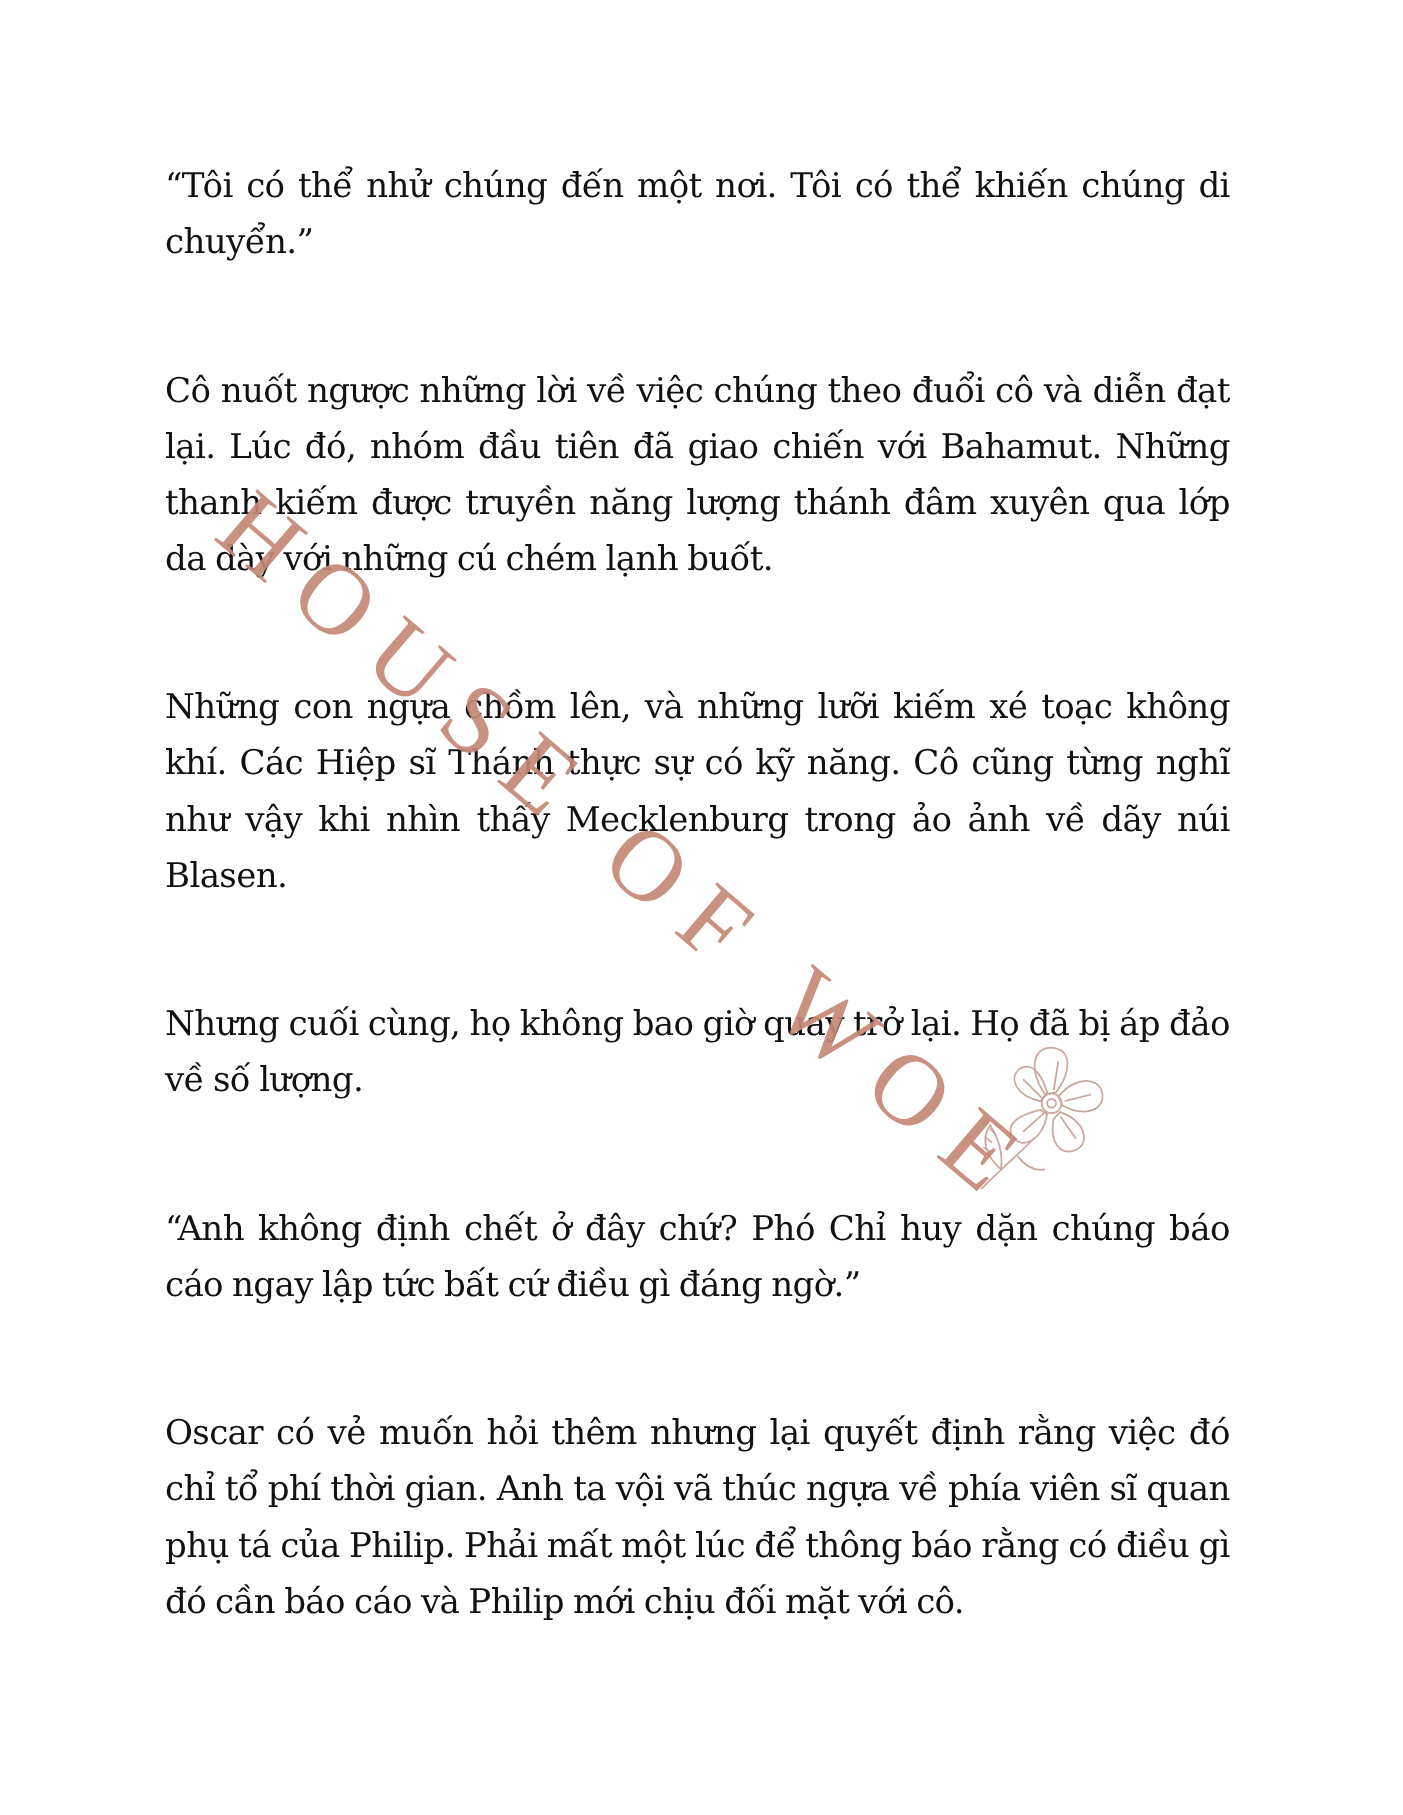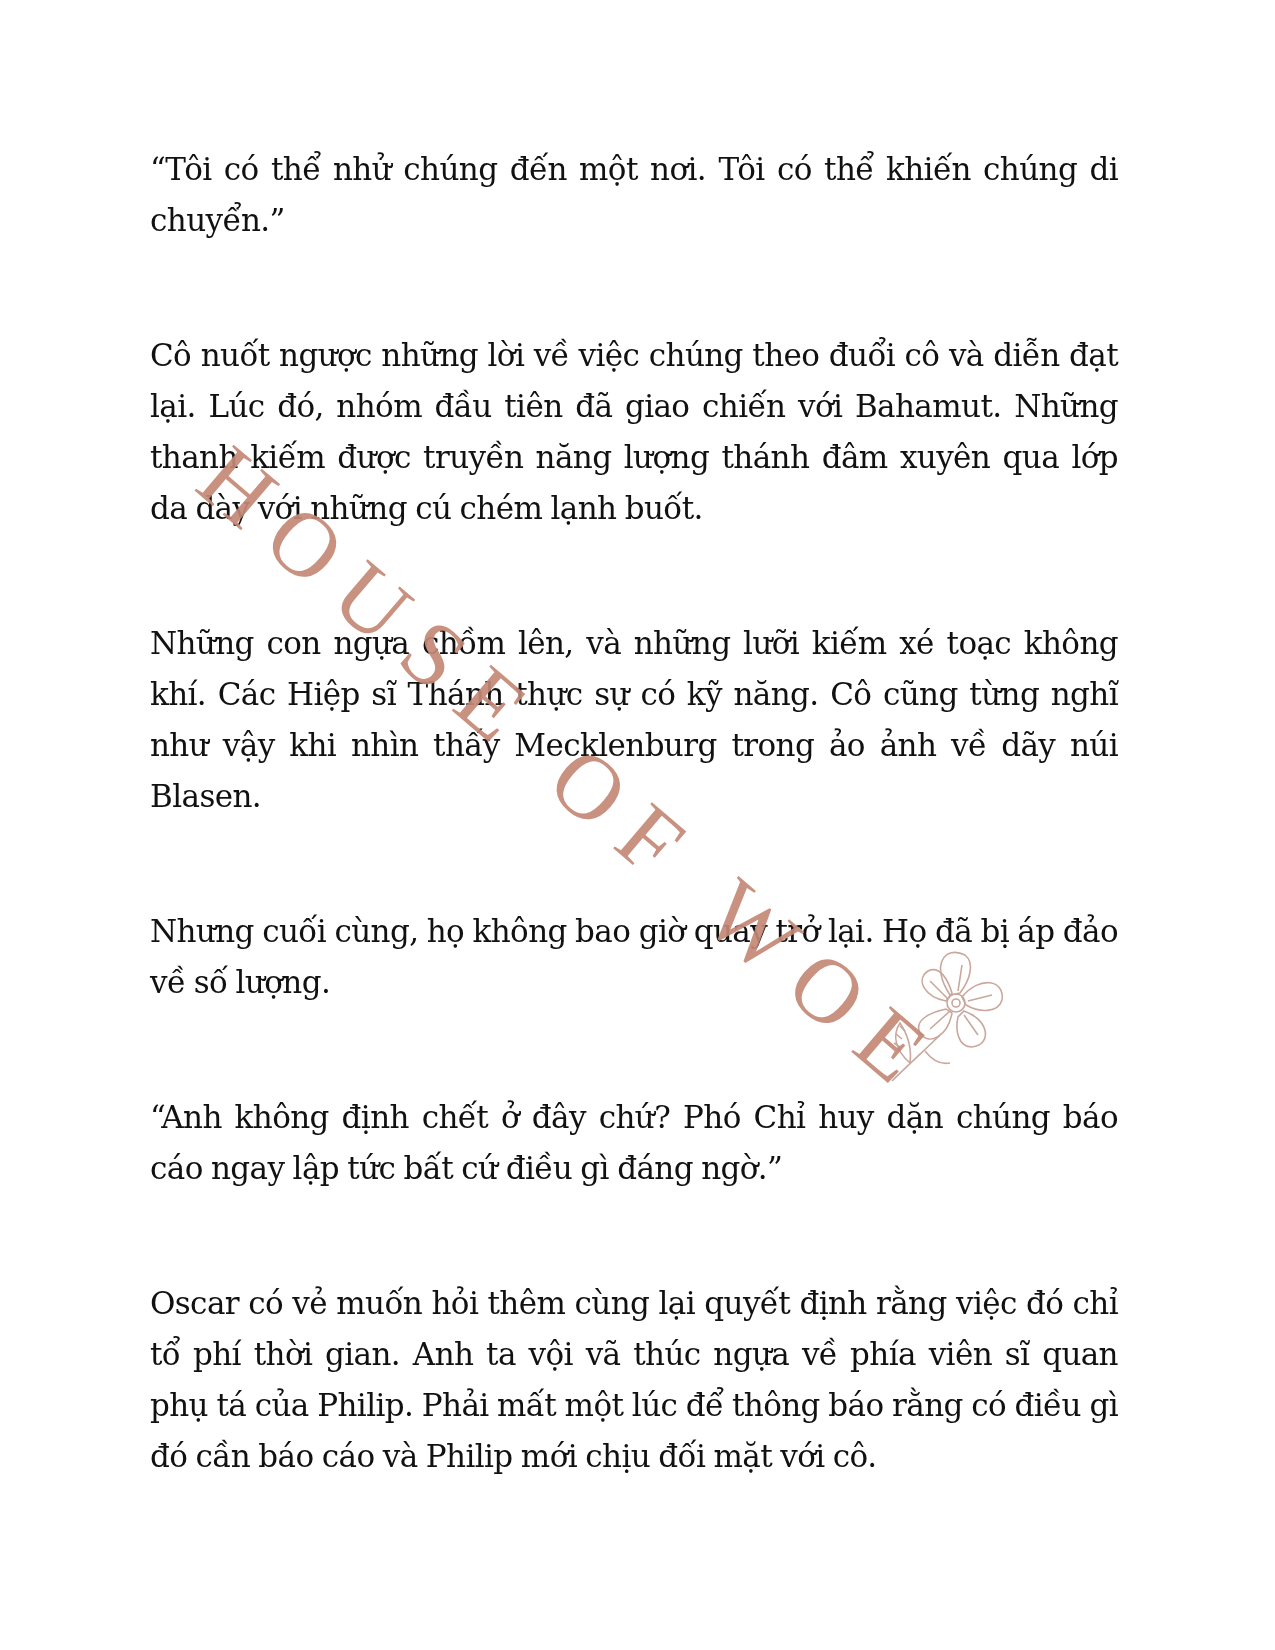--- a/index.html
+++ b/index.html
@@ -70,21 +70,21 @@
 </head>
 <body>
 
 <div class="page">
   <div class="content">
     <p class="para">“Tôi có thể nhử chúng đến một nơi. Tôi có thể khiến chúng di chuyển.”</p>
     <p class="para">Cô nuốt ngược những lời về việc chúng theo đuổi cô và diễn đạt lại. Lúc đó, nhóm đầu tiên đã giao chiến với Bahamut. Những thanh kiếm được truyền năng lượng thánh đâm xuyên qua lớp da dày với những cú chém lạnh buốt.</p>
     <p class="para">Những con ngựa chồm lên, và những lưỡi kiếm xé toạc không khí. Các Hiệp sĩ Thánh thực sự có kỹ năng. Cô cũng từng nghĩ như vậy khi nhìn thấy Mecklenburg trong ảo ảnh về dãy núi Blasen.</p>
     <p class="para">Nhưng cuối cùng, họ không bao giờ quay trở lại. Họ đã bị áp đảo về số lượng.</p>
     <p class="para">“Anh không định chết ở đây chứ? Phó Chỉ huy dặn chúng báo cáo ngay lập tức bất cứ điều gì đáng ngờ.”</p>
-    <p class="para">Oscar có vẻ muốn hỏi thêm cùng lại quyết định rằng việc đó chỉ tổ phí thời gian. Anh ta vội vã thúc ngựa về phía viên sĩ quan phụ tá của Philip. Phải mất một lúc để thông báo rằng có điều gì đó cần báo cáo và Philip mới chịu đối mặt với cô.</p>
+    <p class="para">Oscar có vẻ muốn hỏi thêm nhưng lại quyết định rằng việc đó chỉ tổ phí thời gian. Anh ta vội vã thúc ngựa về phía viên sĩ quan phụ tá của Philip. Phải mất một lúc để thông báo rằng có điều gì đó cần báo cáo và Philip mới chịu đối mặt với cô.</p>
   </div>
 
   <div class="watermark">
     <div class="wm-text">HOUSE OF WOE</div>
     <div class="wm-flower">
       <svg width="140" height="150" viewBox="0 0 140 150" xmlns="http://www.w3.org/2000/svg">
         <g fill="none" stroke="#b98a7c" stroke-width="1.6" opacity="0.75">
 
           <path d="M80 60 C 60 30, 75 10, 95 20 C 105 28, 100 45, 90 58 Z"></path>
           <path d="M92 62 C 110 40, 135 45, 132 65 C 128 78, 110 78, 96 70 Z"></path>

